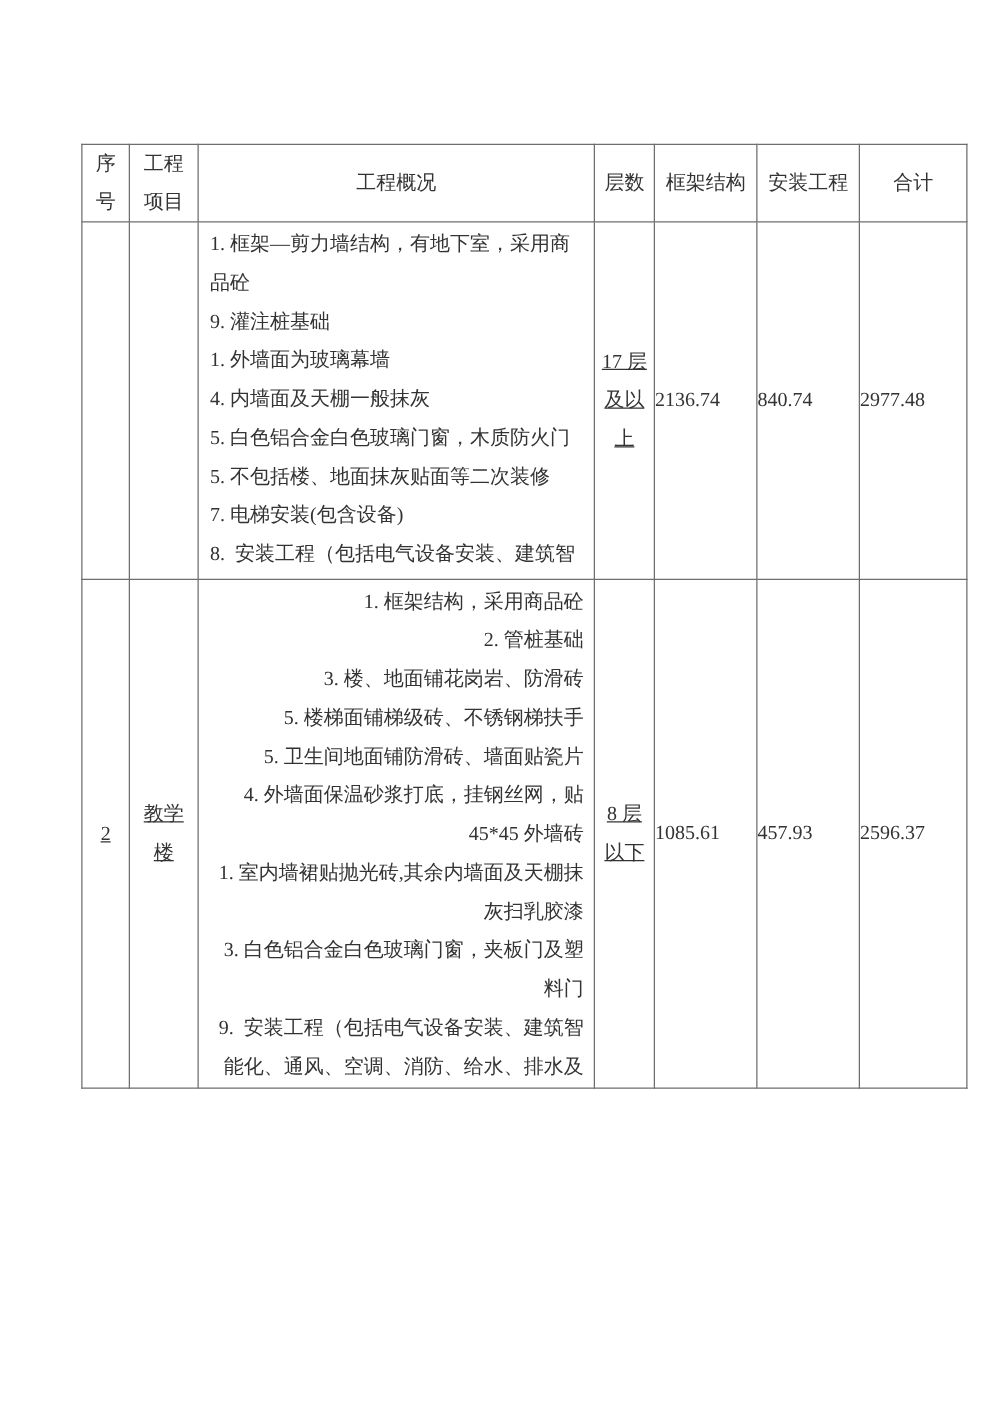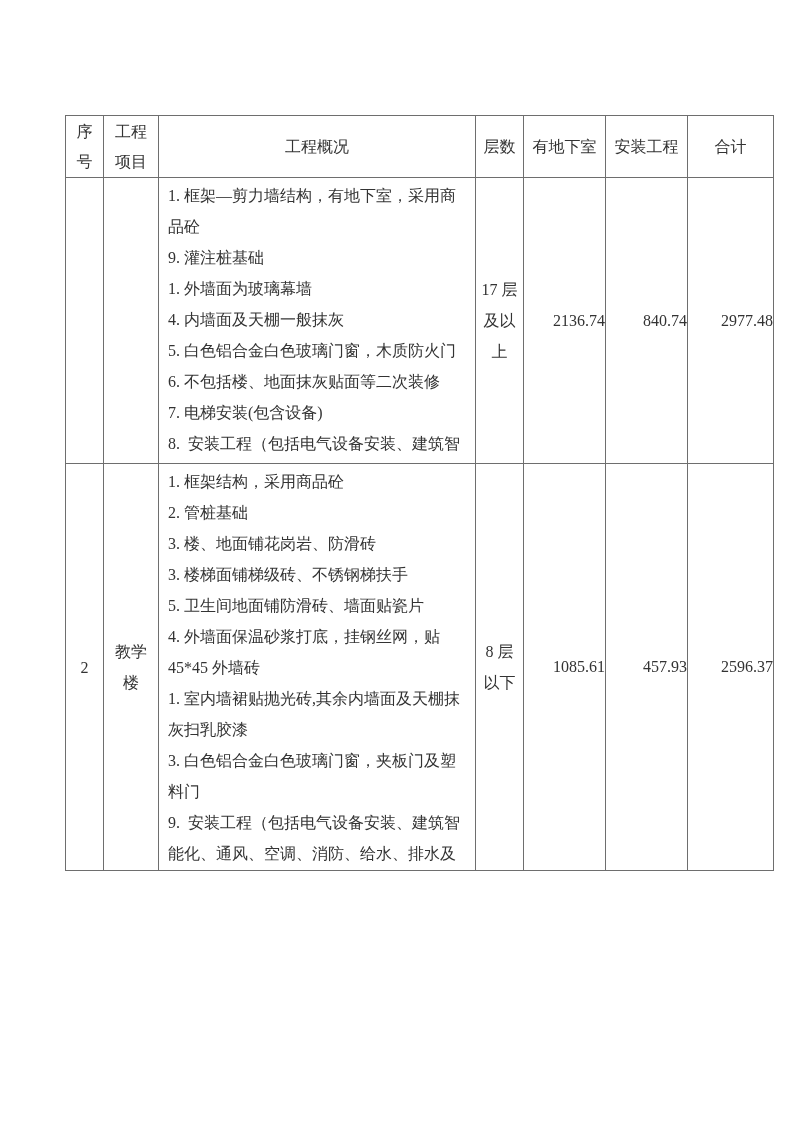--- a/index.html
+++ b/index.html
@@ -39,36 +39,37 @@
 
   .doc-table th {
     text-align: center;
     vertical-align: middle;
     line-height: 30px;
   }
   td.c-seq, td.c-proj, td.c-floors {
     text-align: center;
     vertical-align: middle;
     line-height: 31px;
+    text-decoration: underline;
   }
   td.c-num {
-    text-align: right;
+    text-align: left;
     vertical-align: middle;
     line-height: 20px;
   }
   td.c-ov {
     vertical-align: top;
     text-align: left;
     padding: 2px 8px 0 9px;
   }
   .ov-clip {
     overflow: hidden;
   }
   .row-1 .ov-clip { height: 280px; }
-  .row-2 .ov-clip { height: 400px; }
+  .row-2 .ov-clip { height: 400px; text-align: right; }
   .item {
     margin: 0;
     line-height: 31px;
     white-space: pre-wrap;
   }
 </style>
 </head>
 <body>
 
 <div class="table-wrap">
@@ -87,37 +88,37 @@
         <th>
           <div>序</div>
           <div>号</div>
         </th>
         <th>
           <div>工程</div>
           <div>项目</div>
         </th>
         <th>工程概况</th>
         <th>层数</th>
-        <th>有地下室</th>
+        <th>框架结构</th>
         <th>安装工程</th>
         <th>合计</th>
       </tr>
     </thead>
     <tbody>
       <tr class="row-1">
         <td class="c-seq"></td>
         <td class="c-proj"></td>
         <td class="c-ov">
           <div class="ov-clip">
             <p class="item">1. 框架—剪力墙结构，有地下室，采用商品砼</p>
             <p class="item">9. 灌注桩基础</p>
             <p class="item">1. 外墙面为玻璃幕墙</p>
             <p class="item">4. 内墙面及天棚一般抹灰</p>
             <p class="item">5. 白色铝合金白色玻璃门窗，木质防火门</p>
-            <p class="item">6. 不包括楼、地面抹灰贴面等二次装修</p>
+            <p class="item">5. 不包括楼、地面抹灰贴面等二次装修</p>
             <p class="item">7. 电梯安装(包含设备)</p>
             <p class="item">8.  安装工程（包括电气设备安装、建筑智能化、通风、空调、消防、给水、排水及防雷工程）</p>
           </div>
         </td>
         <td class="c-floors">
           <div>17 层</div>
           <div>及以</div>
           <div>上</div>
         </td>
         <td class="c-num">2136.74</td>
@@ -128,21 +129,21 @@
         <td class="c-seq">2</td>
         <td class="c-proj">
           <div>教学</div>
           <div>楼</div>
         </td>
         <td class="c-ov">
           <div class="ov-clip">
             <p class="item">1. 框架结构，采用商品砼</p>
             <p class="item">2. 管桩基础</p>
             <p class="item">3. 楼、地面铺花岗岩、防滑砖</p>
-            <p class="item">3. 楼梯面铺梯级砖、不锈钢梯扶手</p>
+            <p class="item">5. 楼梯面铺梯级砖、不锈钢梯扶手</p>
             <p class="item">5. 卫生间地面铺防滑砖、墙面贴瓷片</p>
             <p class="item">4. 外墙面保温砂浆打底，挂钢丝网，贴 45*45 外墙砖</p>
             <p class="item">1. 室内墙裙贴抛光砖,其余内墙面及天棚抹灰扫乳胶漆</p>
             <p class="item">3. 白色铝合金白色玻璃门窗，夹板门及塑料门</p>
             <p class="item">9.  安装工程（包括电气设备安装、建筑智能化、通风、空调、消防、给水、排水及防雷工程）</p>
           </div>
         </td>
         <td class="c-floors">
           <div>8 层</div>
           <div>以下</div>

